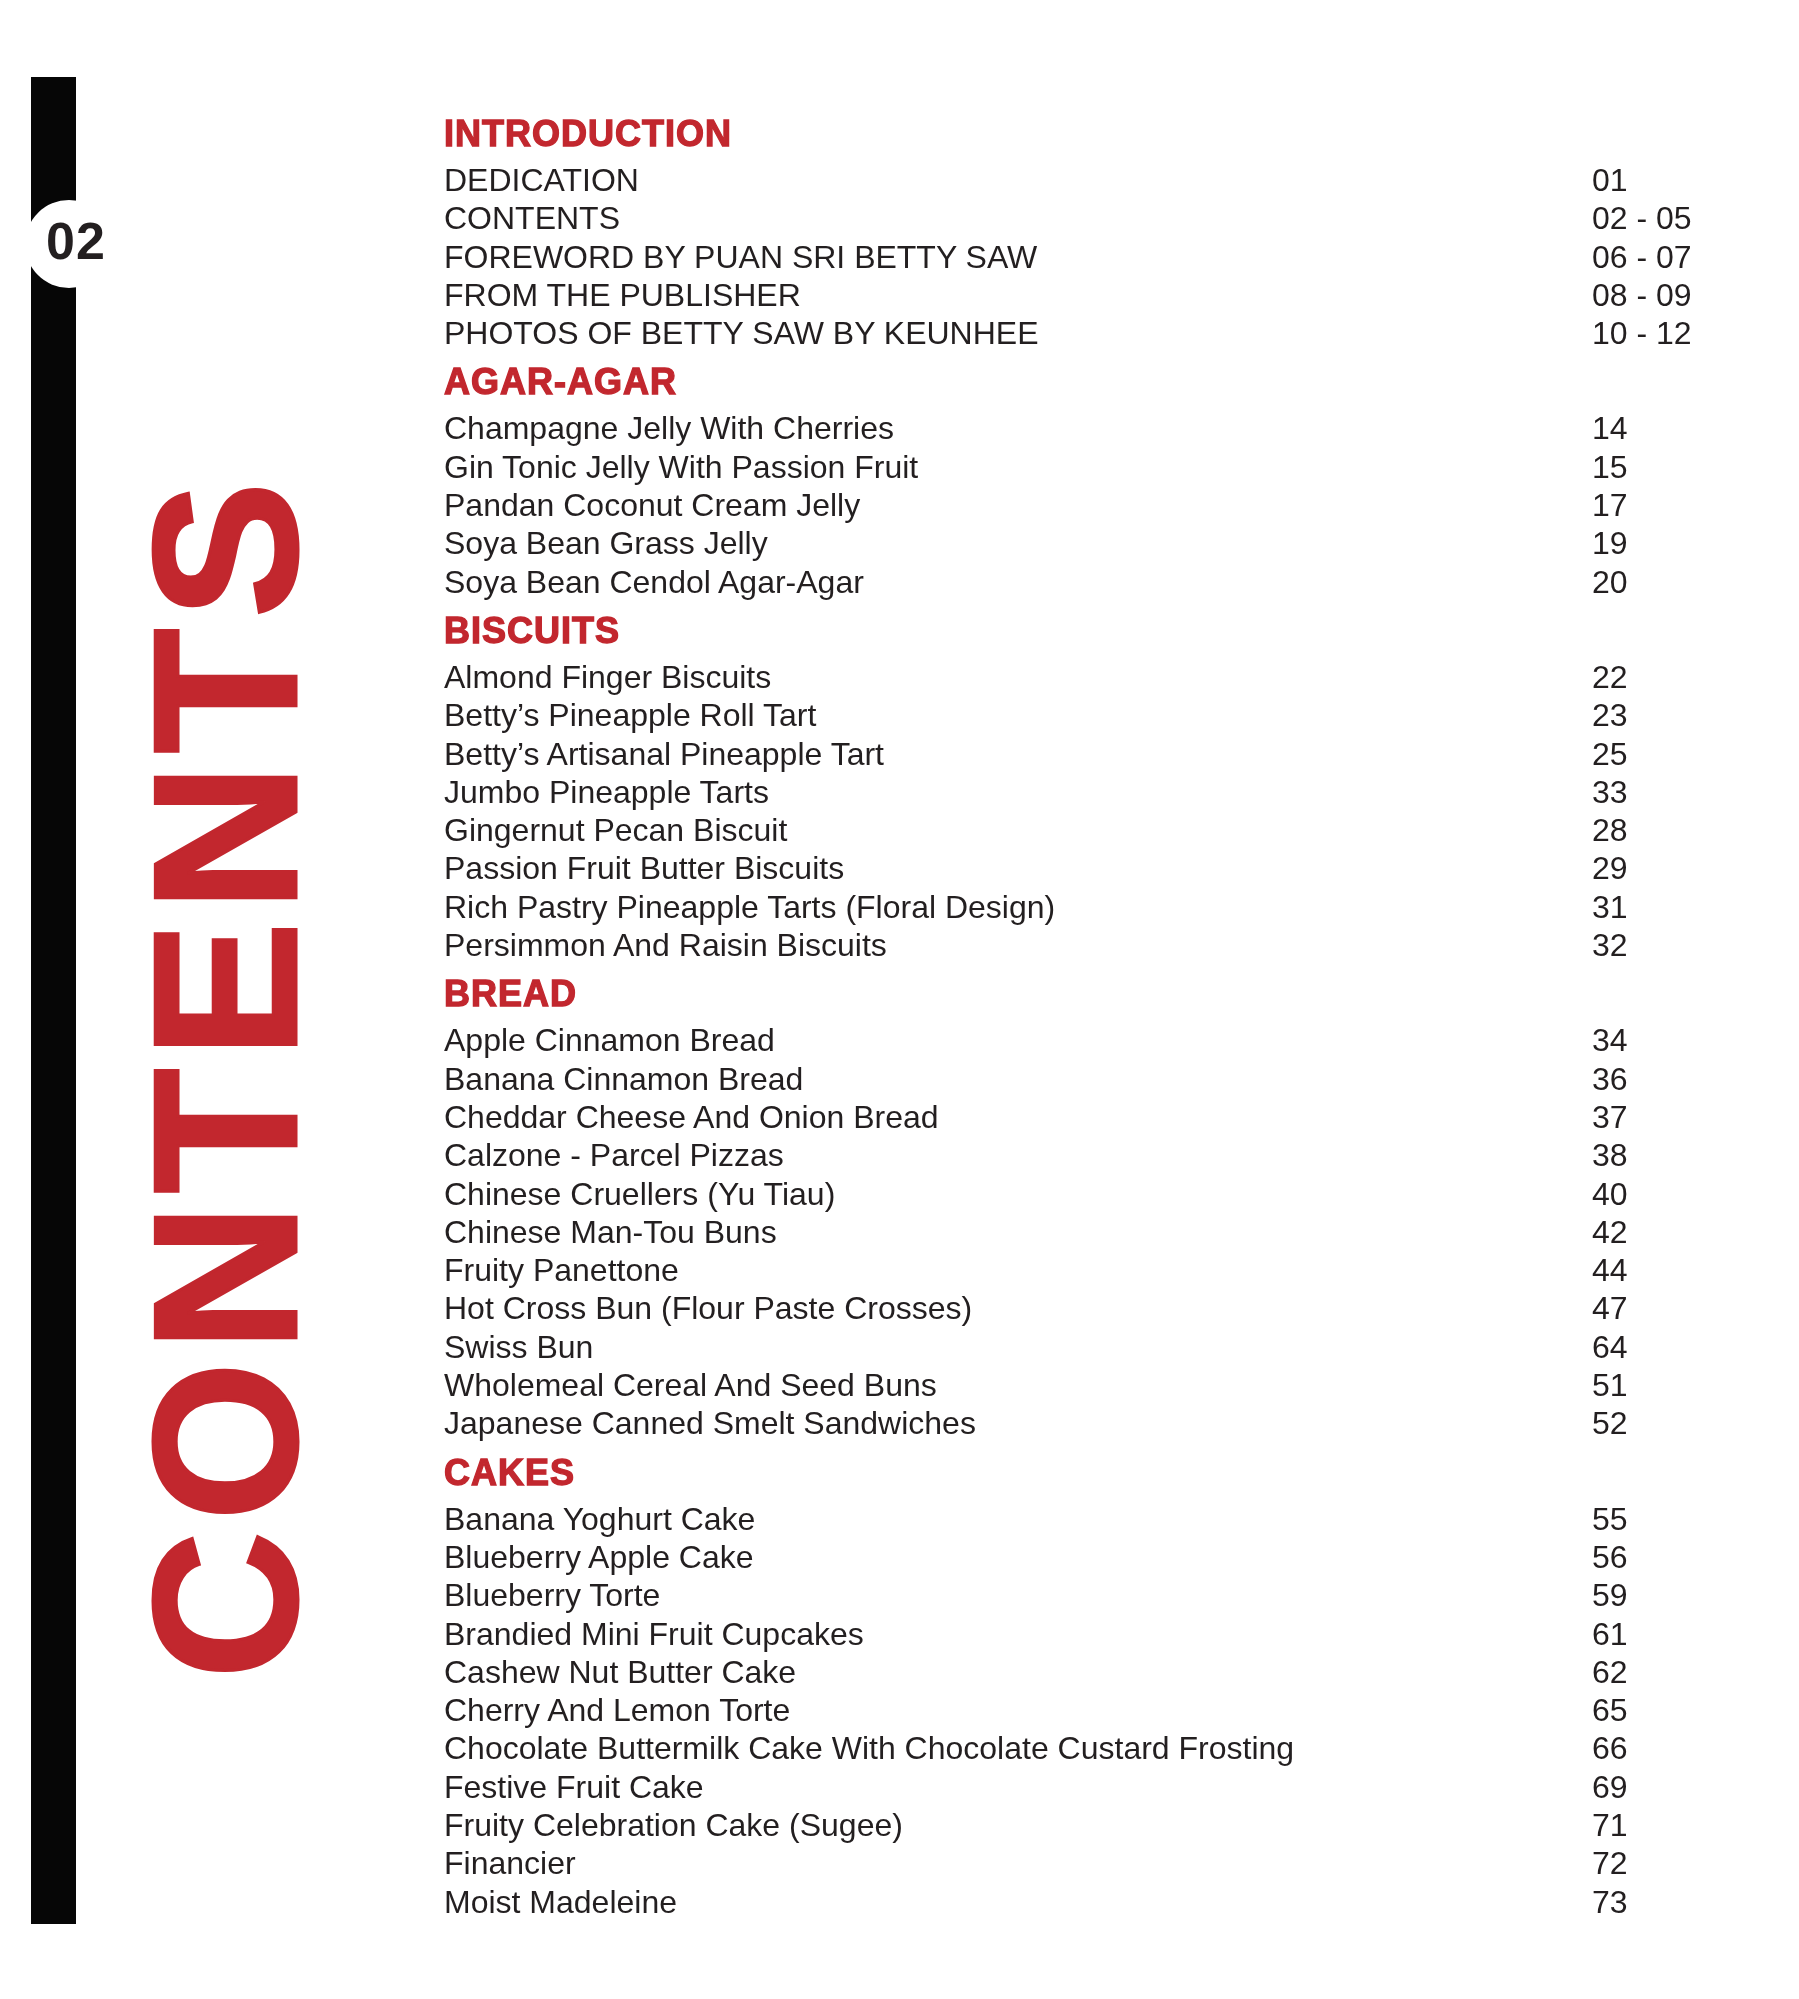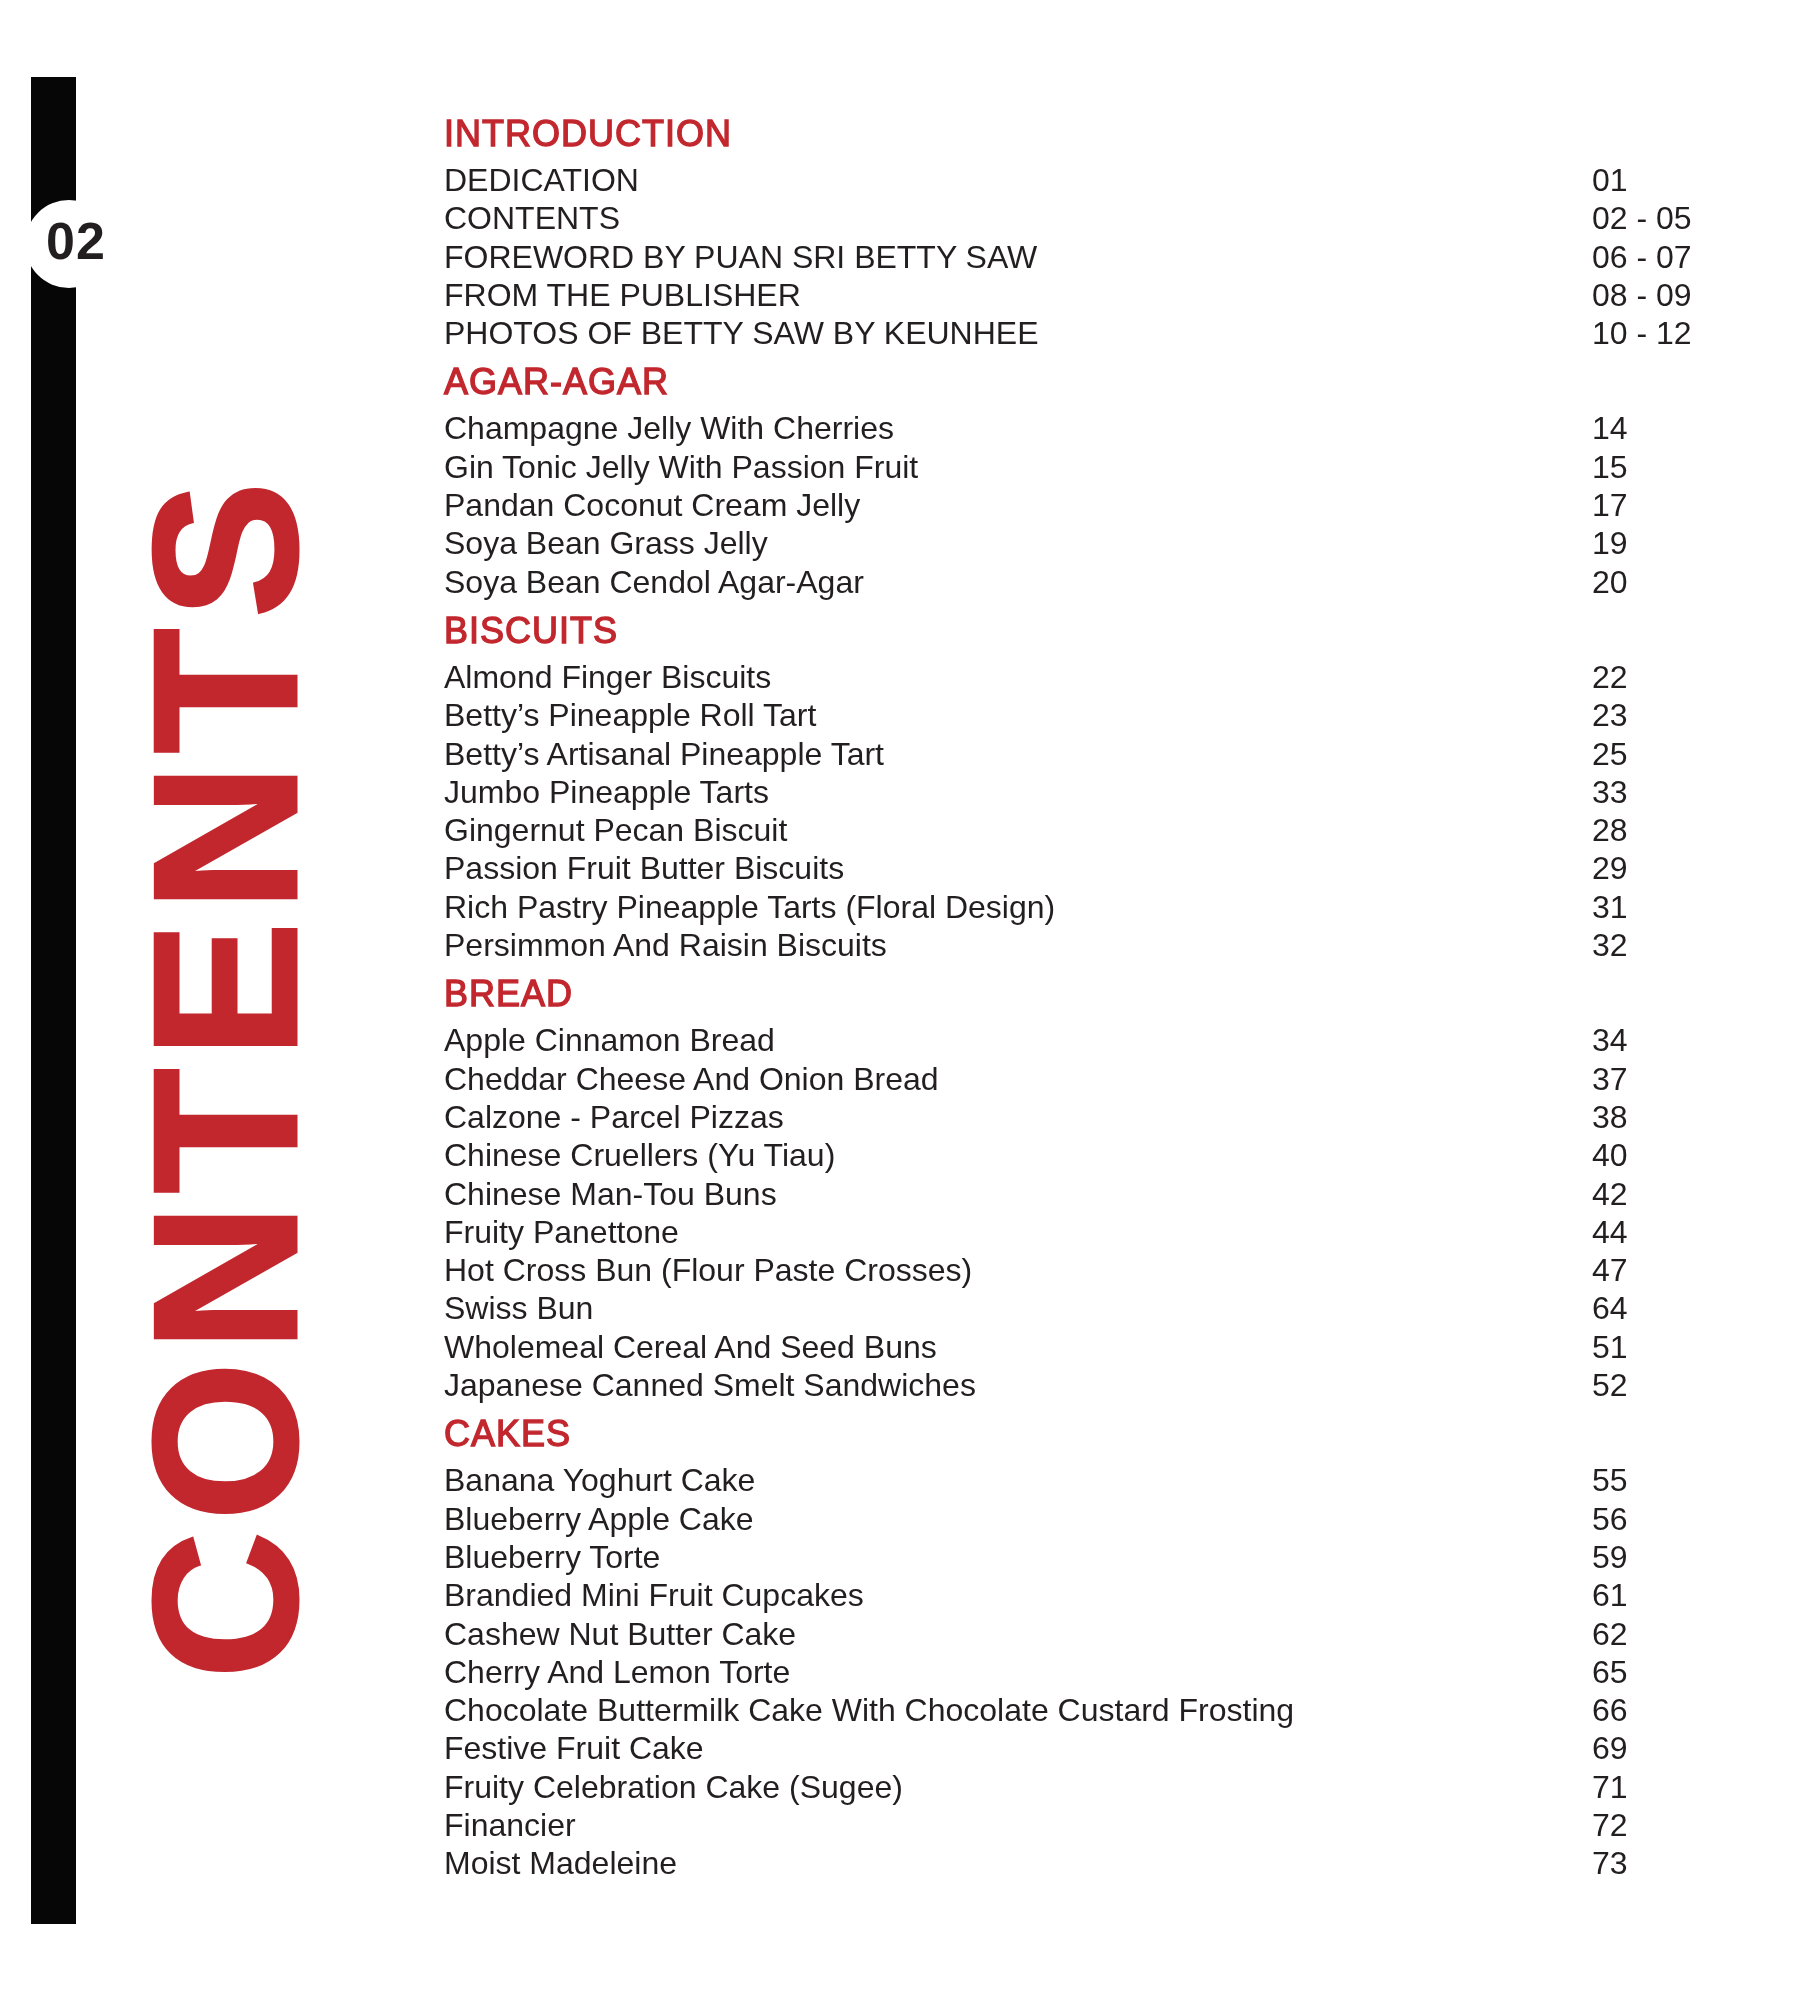--- a/index.html
+++ b/index.html
@@ -40,21 +40,21 @@
     color:var(--accent);
     -webkit-text-stroke:3px var(--accent);
     white-space:nowrap;
   }
   
   .toc{
     position:absolute;left:444px;top:110px;width:1280px;
   }
   .sec-title{
     height:48px;line-height:48px;margin:6px 0 3px 0;
-    font-size:36px;font-weight:400;letter-spacing:1px;
+    font-size:36px;font-weight:700;letter-spacing:1px;
     color:var(--accent);
     -webkit-text-stroke:1.3px var(--accent);
   }
   .sec:first-child .sec-title{margin-top:0;}
   .row{
     position:relative;height:38.3px;line-height:38.3px;
     font-size:32px;color:var(--ink);white-space:nowrap;
   }
   .row .pg{
     position:absolute;left:1148px;top:0;
@@ -175,20 +175,24 @@
 </div>
 
   <div class="sec">
     <div class="sec-title">BREAD</div>
 
   <div class="row">
     <span class="ttl">Apple Cinnamon Bread</span>
     <span class="pg">34</span>
   </div>
 
+  <div class="row">
+    <span class="ttl">Banana Cinnamon Bread</span>
+    <span class="pg">36</span>
+  </div>
 
   <div class="row">
     <span class="ttl">Cheddar Cheese And Onion Bread</span>
     <span class="pg">37</span>
   </div>
 
   <div class="row">
     <span class="ttl">Calzone - Parcel Pizzas</span>
     <span class="pg">38</span>
   </div>

